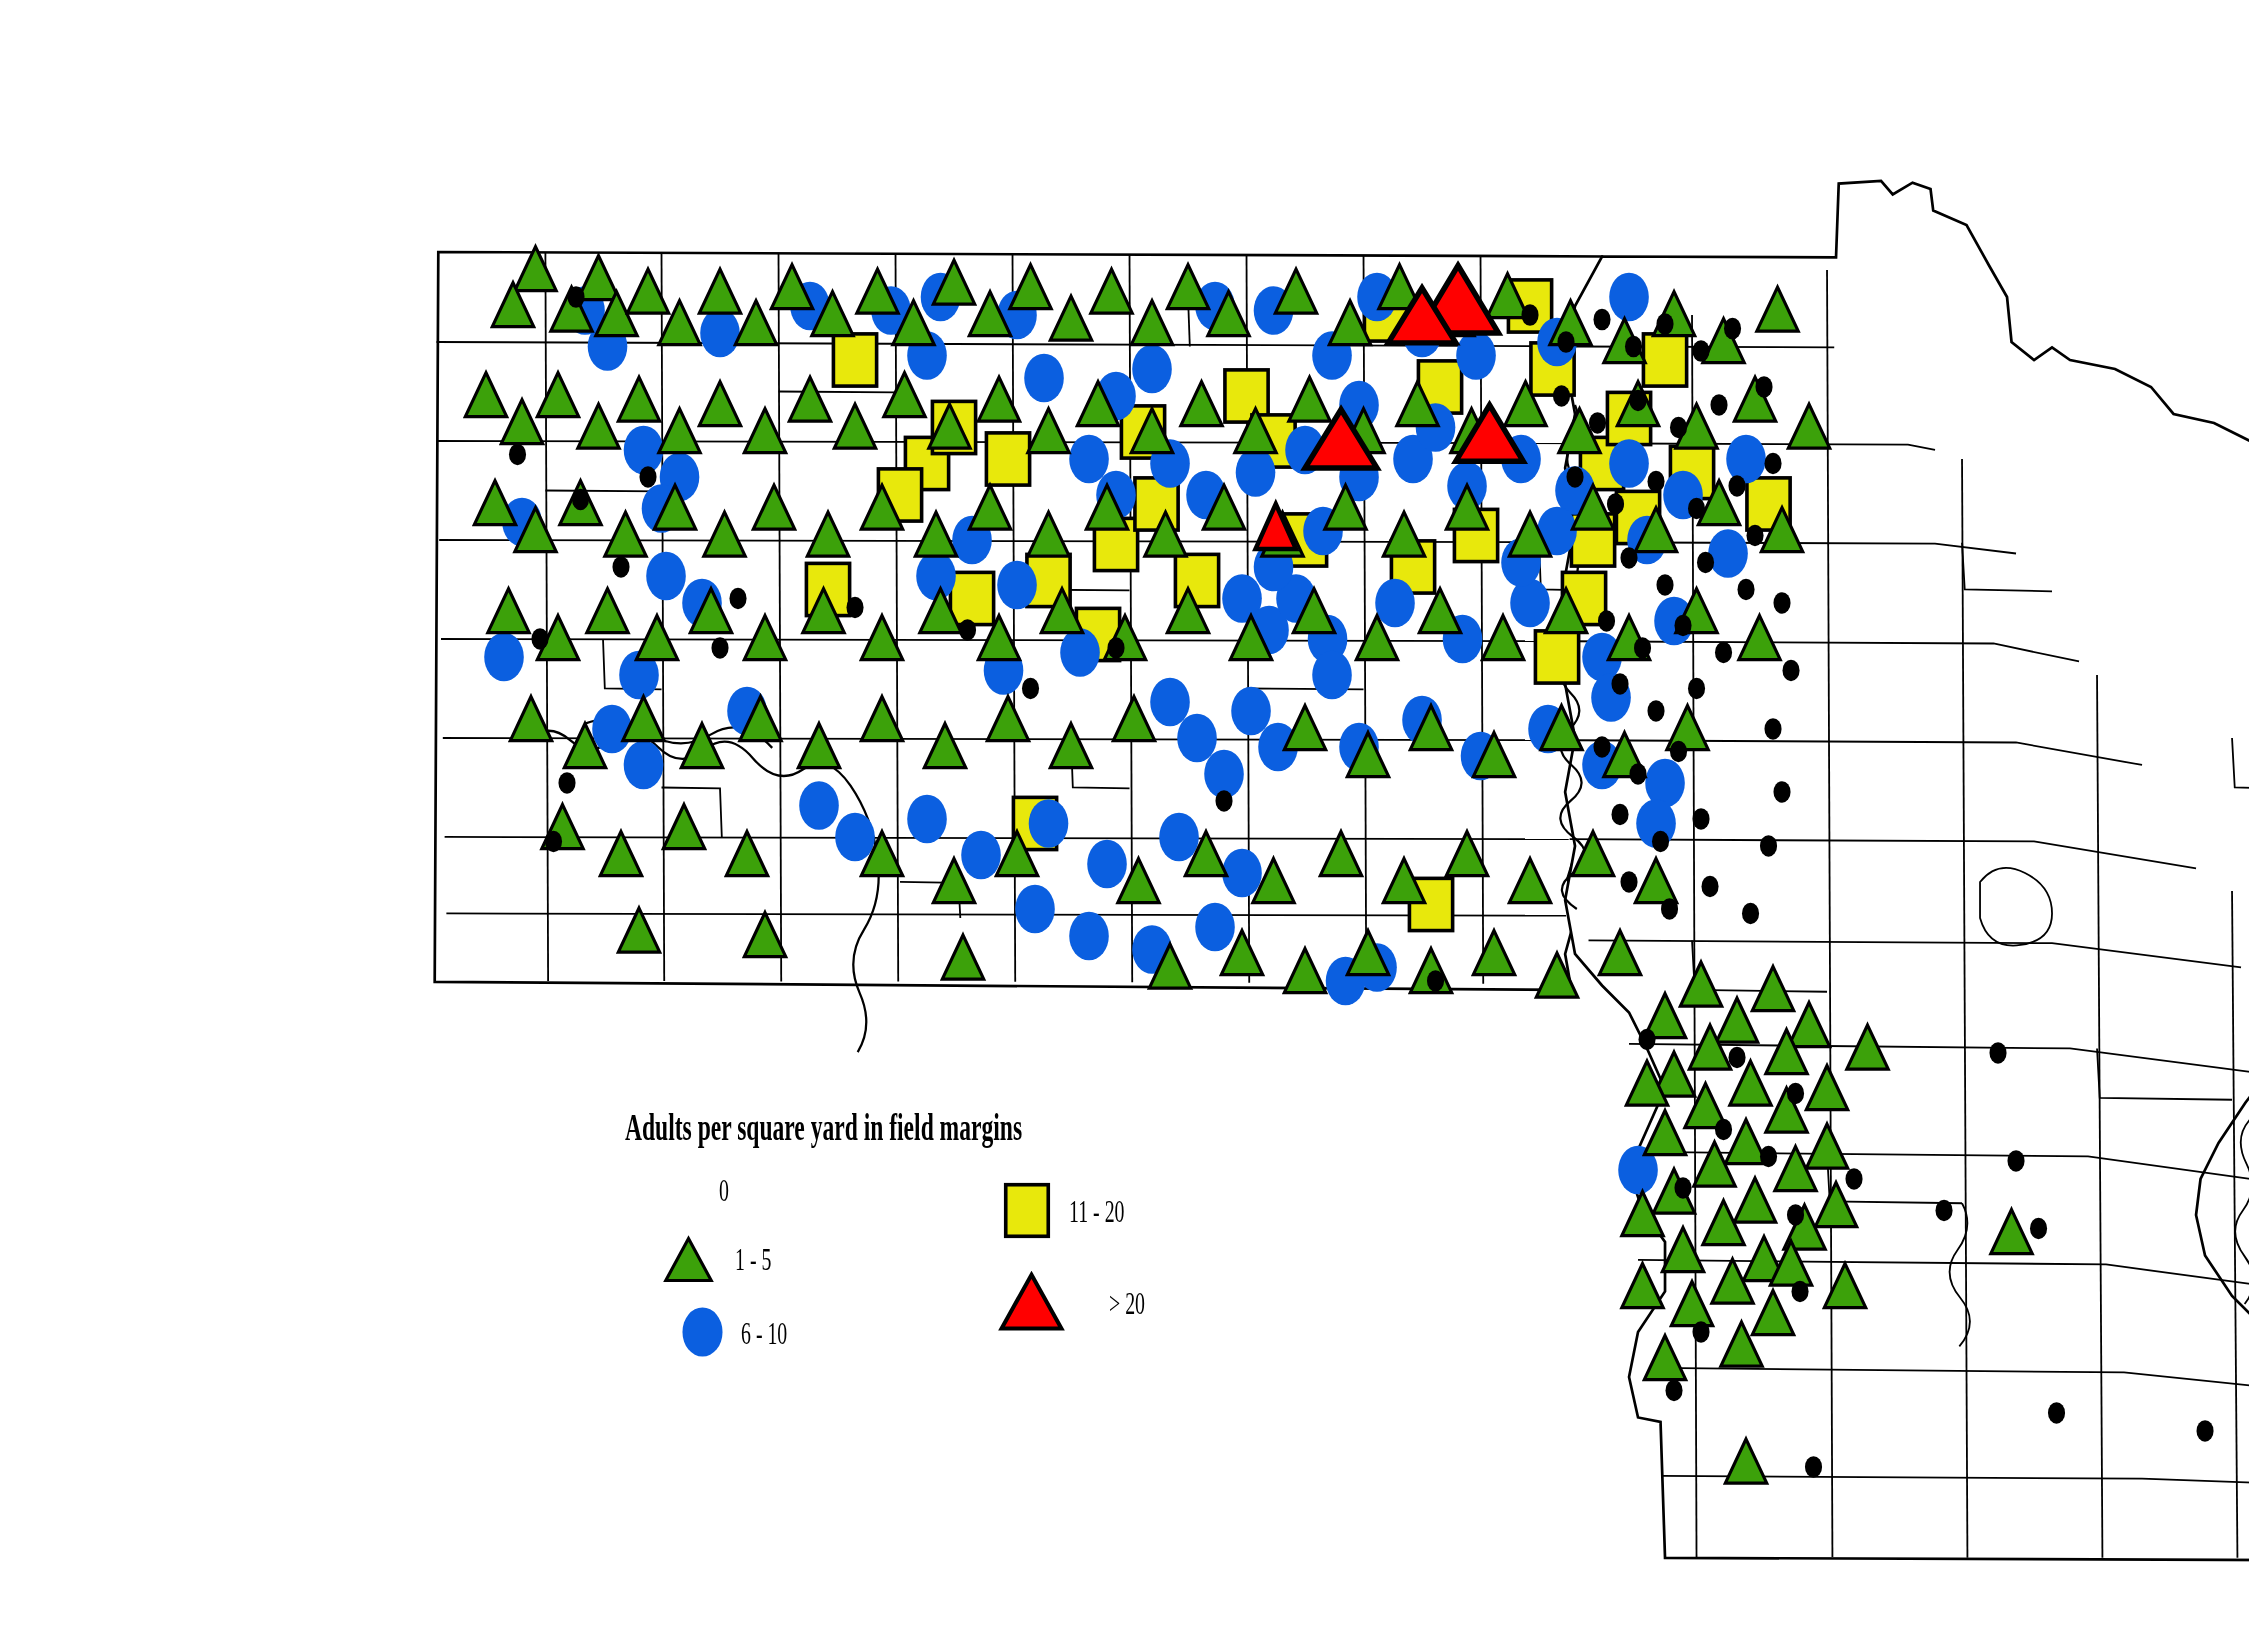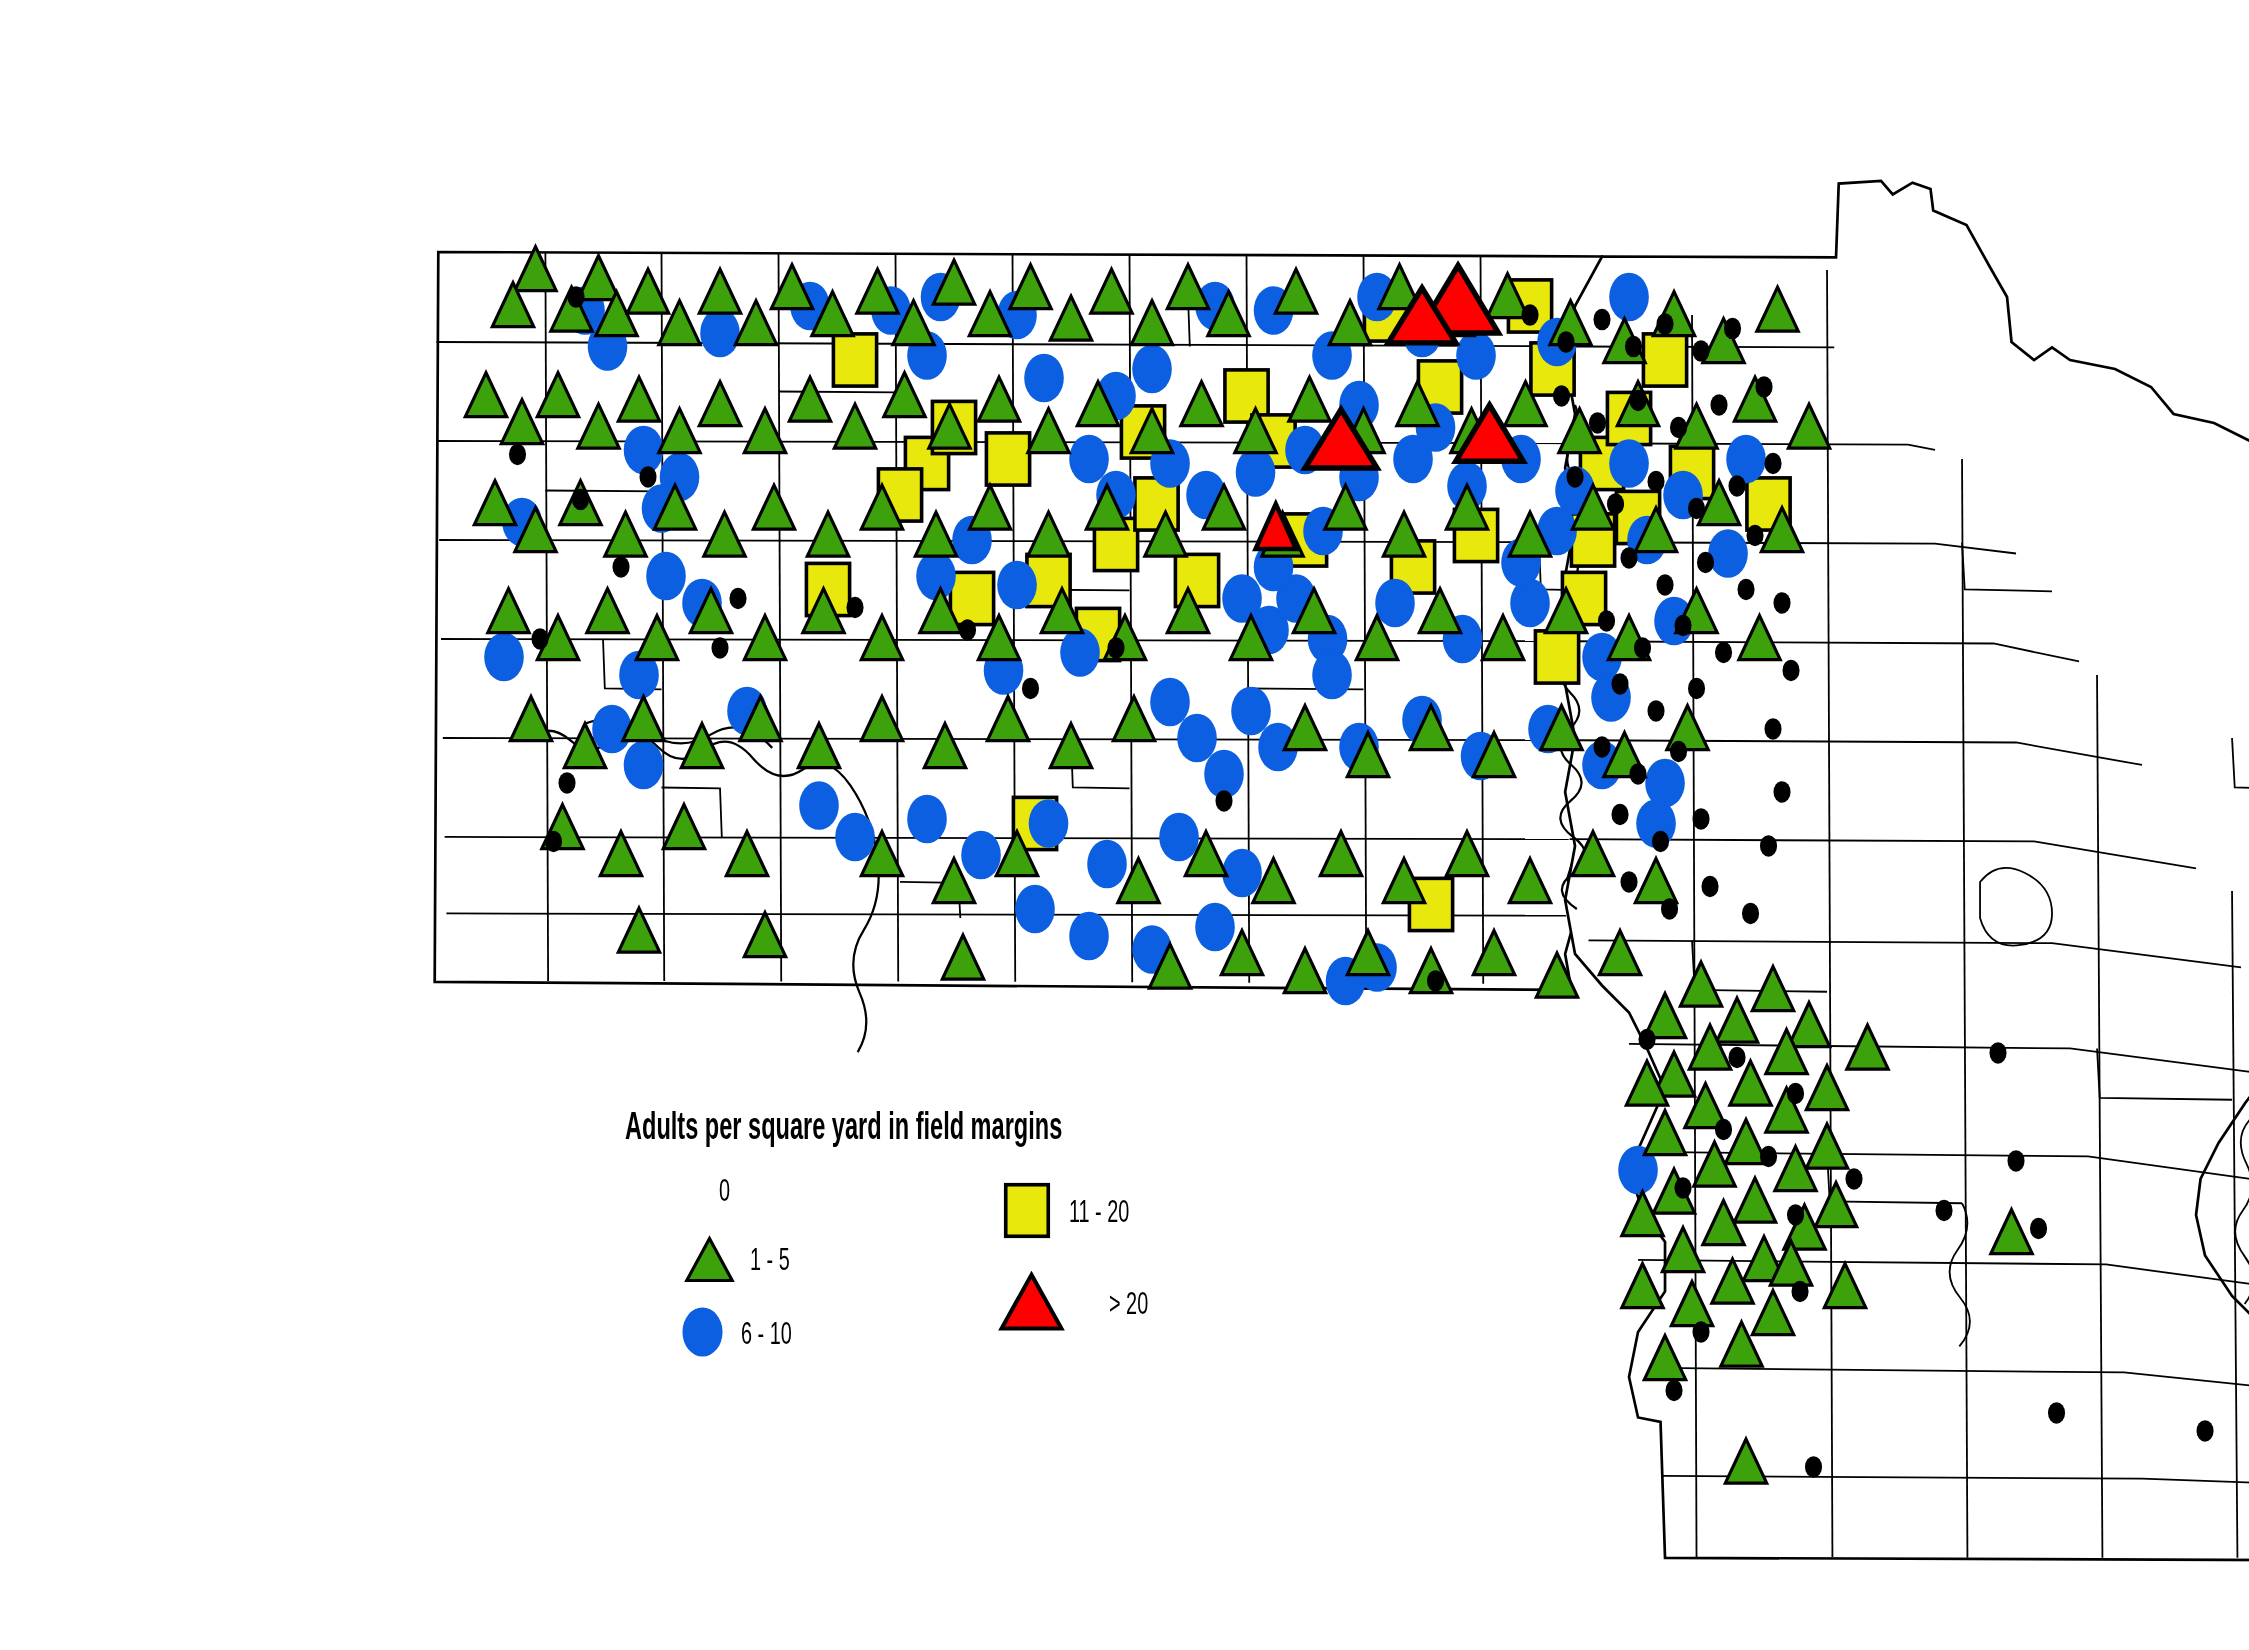--- a/index.html
+++ b/index.html
@@ -18,21 +18,21 @@
   #sub-title{
     margin-top:10.8px;font-size:59px;line-height:1;font-weight:700;color:#000;
     transform:scaleX(0.60);transform-origin:center center;white-space:nowrap;
   }
 
   
   #map-wrap{position:absolute;left:0;top:0;width:3074px;height:1651px;}
   #map-svg{position:absolute;left:0;top:0;width:3074px;height:1651px;}
 
   
-  #legend{position:absolute;left:625px;top:1105px;width:945px;height:315px;}
+  #legend{position:absolute;left:625px;top:1105px;width:945px;height:315px;font-family:Liberation Serif, serif;}
   #legend-title{
     position:absolute;left:0;top:0;font-size:38px;font-weight:700;color:#000;
     transform:scaleX(0.62);transform-origin:left center;white-space:nowrap;
   }
   .legend-row{position:absolute;display:flex;align-items:center;}
   .legend-label{
     font-size:32px;font-weight:400;color:#000;
     transform:scaleX(0.62);transform-origin:left center;white-space:nowrap;
     margin-left:-8px;
   }
@@ -624,21 +624,21 @@
   <div id="legend">
     <div id="legend-title">Adults per square yard in field margins</div>
 
     <div class="legend-row" style="left:67px;top:67px;">
       <span class="swatch">
         <span class="sw-dot"></span>
       </span>
       <span class="legend-label" style="margin-left:27px;">0</span>
     </div>
 
-    <div class="legend-row" style="left:58px;top:130px;">
+    <div class="legend-row" style="left:37px;top:130px;gap:6px;">
       <span class="swatch">
         <svg width="53" height="49" viewBox="0 0 118 110" class="tri-outline">
           <polygon points="59,8 110,102 8,102" fill="#3ca10a" stroke="#000" stroke-width="7"></polygon>
         </svg>
       </span>
       <span class="legend-label" style="margin-left:14.4px;">1 - 5</span>
     </div>
 
     <div class="legend-row" style="left:53px;top:200px;">
       <span class="swatch">

